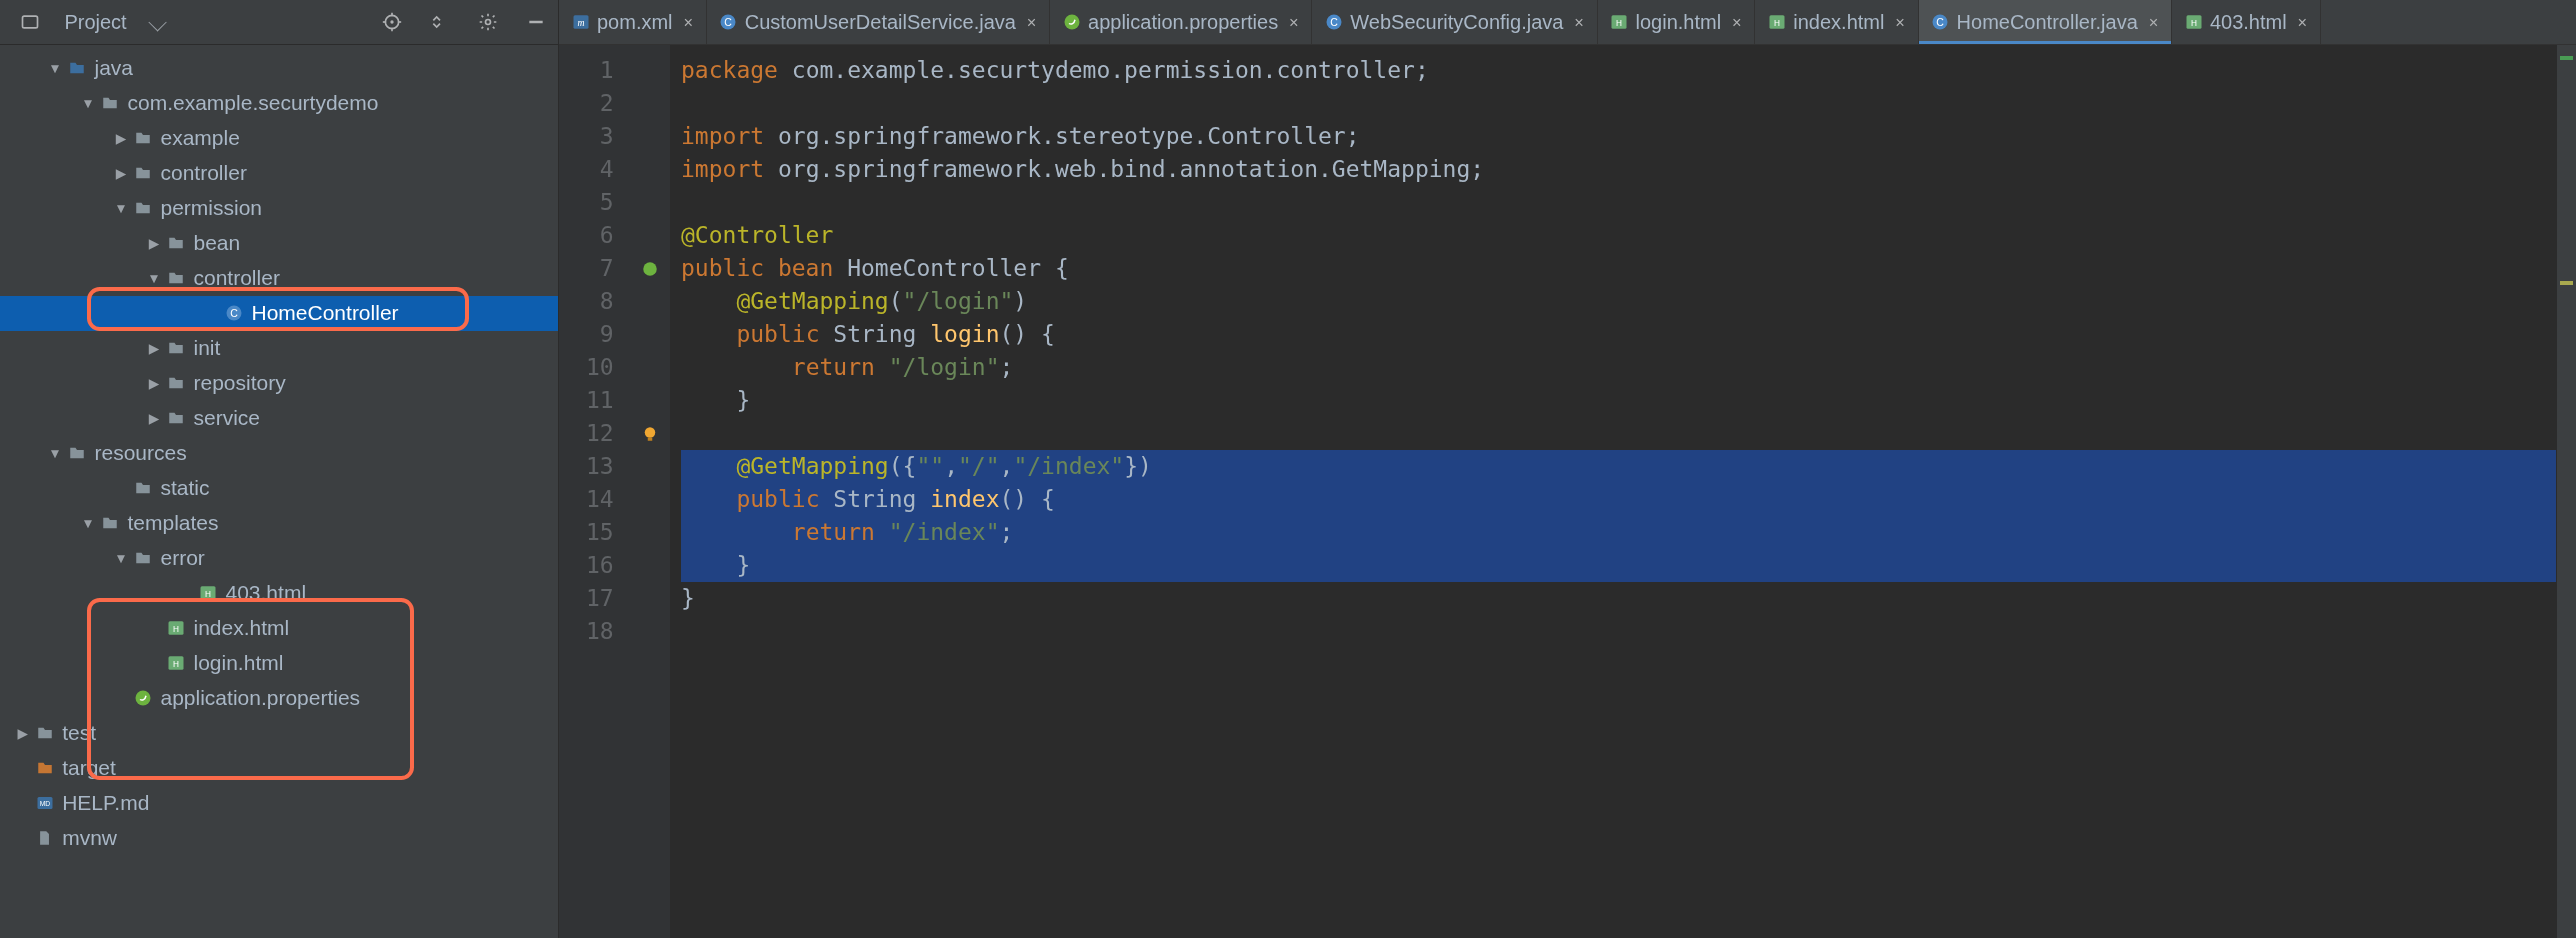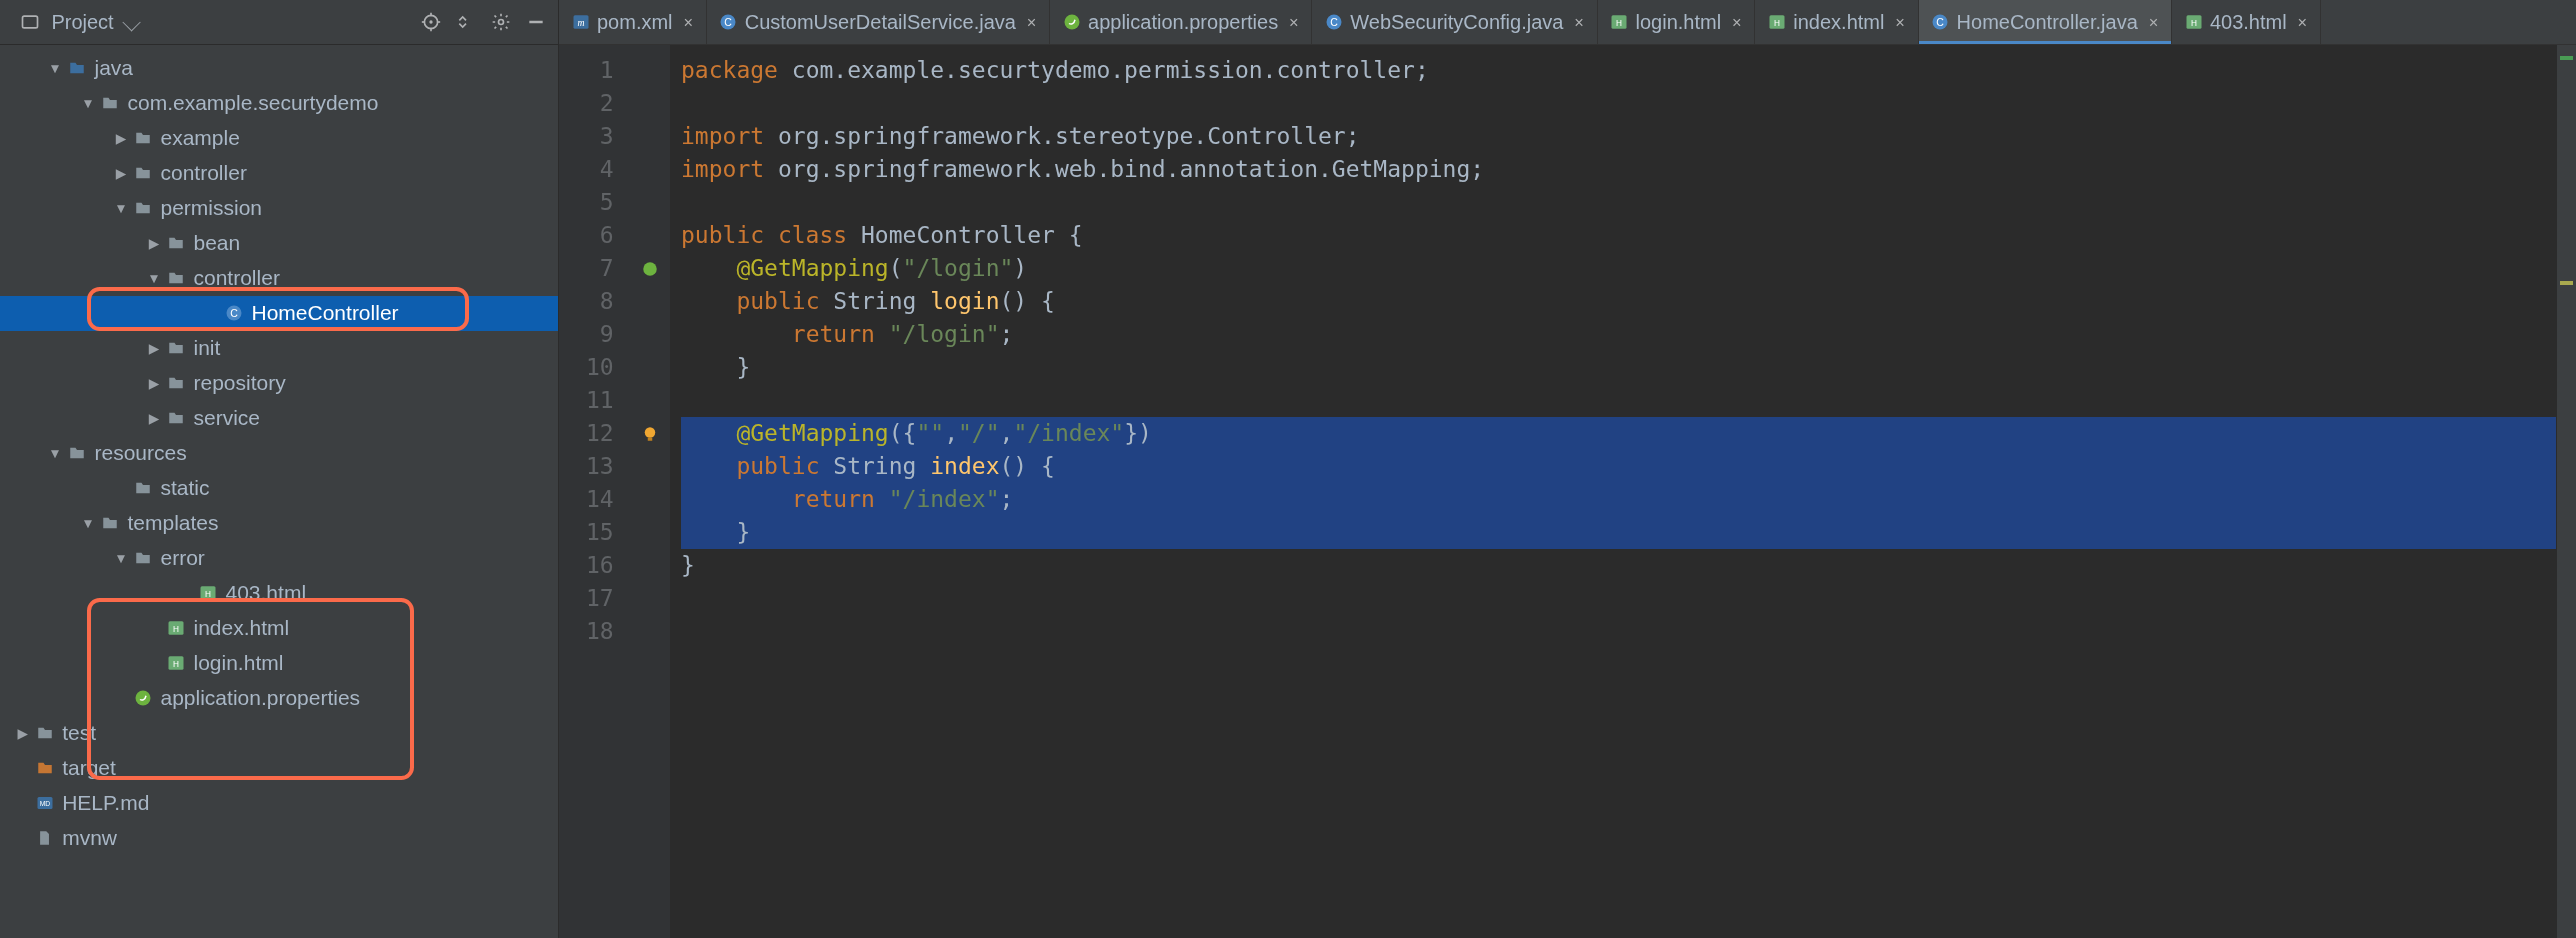--- a/index.html
+++ b/index.html
@@ -51,21 +51,21 @@
     border-right: 0.9px solid #2b2b2b;
     font-size: 21px;
   }
   .sidebar-header {
     display: flex;
     align-items: center;
     height: 45px;
     padding: 0 9px 0 16.4px;
     background: var(--panel-bg);
     border-bottom: 0.9px solid #2b2b2b;
-    gap: 8px;
+    gap: 21px;
   }
   .sidebar-title {
     color: var(--text);
     font-size: 20px;
   }
   .sidebar-header .spacer { flex:1; }
   .header-icon {
     width: 27px;
     height: 27px;
     display:flex;
@@ -633,21 +633,22 @@
           <div class="ge"></div>
           <div class="ge"></div>
           <div class="ge"></div>
         </div>
       <div class="code" id="code">
         <div class="line"><span class="kw">package</span><span class="id"> com.example.securtydemo.permission.controller;</span></div>
         <div class="line"></div>
         <div class="line"><span class="kw">import</span><span class="id"> org.springframework.stereotype.Controller;</span></div>
         <div class="line"><span class="kw">import</span><span class="id"> org.springframework.web.bind.annotation.GetMapping;</span></div>
         <div class="line"></div>
-        <div class="line"><span class="kw">public class </span><span class="id">HomeController</span><span class="id"> {</span></div>
+        <div class="line"><span class="anno">@Controller</span></div>
+        <div class="line"><span class="kw">public bean </span><span class="id">HomeController</span><span class="id"> {</span></div>
         <div class="line"><span>    </span><span class="anno">@GetMapping</span><span class="id">(</span><span class="str">"/login"</span><span class="id">)</span></div>
         <div class="line"><span>    </span><span class="kw">public </span><span class="id">String </span><span class="fn">login</span><span class="id">() {</span></div>
         <div class="line"><span>        </span><span class="kw">return </span><span class="str">"/login"</span><span class="id">;</span></div>
         <div class="line"><span class="id">    }</span></div>
         <div class="line"></div>
         <div class="line hl"><span>    </span><span class="anno">@GetMapping</span><span class="id">({</span><span class="str">""</span><span class="id">,</span><span class="str">"/"</span><span class="id">,</span><span class="str">"/index"</span><span class="id">})</span></div>
         <div class="line hl"><span>    </span><span class="kw">public </span><span class="id">String </span><span class="fn">index</span><span class="id">() {</span></div>
         <div class="line hl"><span>        </span><span class="kw">return </span><span class="str">"/index"</span><span class="id">;</span></div>
         <div class="line hl"><span class="id">    }</span></div>
         <div class="line"><span class="id">}</span></div>

